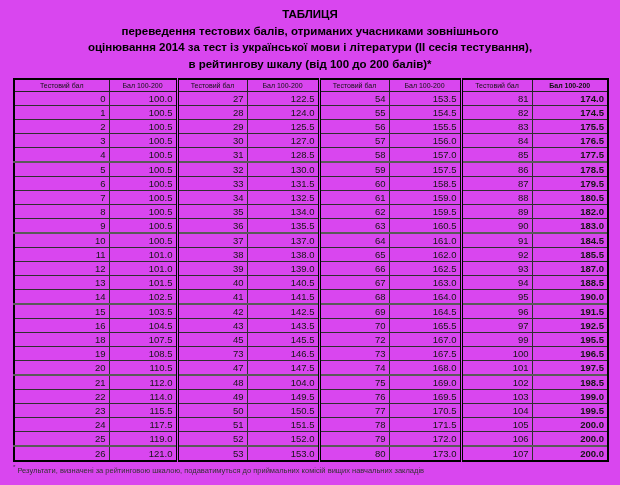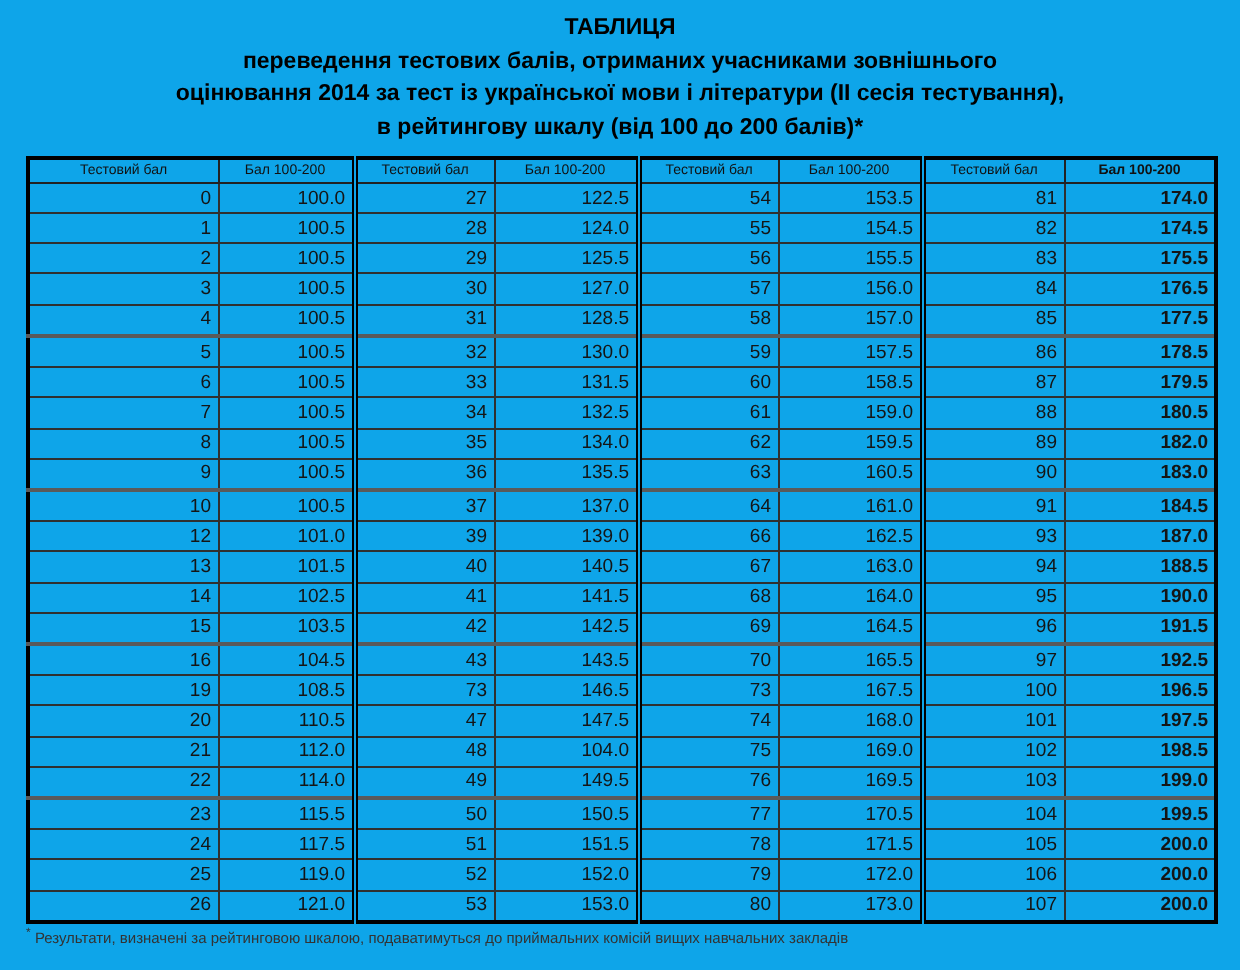--- a/index.html
+++ b/index.html
@@ -5,21 +5,21 @@
   html, body {
     margin: 0;
     padding: 0;
     background: #ffffff;
     font-family: "Liberation Sans", sans-serif;
   }
   .page {
     position: relative;
     width: 620px;
     height: 485px;
-    background: #0ea5e9;
+    background: #d946ef;
     overflow: hidden;
   }
   .title-block {
     position: absolute;
     top: 6px;
     left: 0;
     width: 620px;
     text-align: center;
     font-weight: bold;
     color: #000000;
@@ -224,20 +224,30 @@
           <td>10</td>
           <td class="pair-end">100.5</td>
           <td>37</td>
           <td class="pair-end">137.0</td>
           <td>64</td>
           <td class="pair-end">161.0</td>
           <td>91</td>
           <td class="pair-end">184.5</td>
         </tr>
         <tr>
+          <td>11</td>
+          <td class="pair-end">101.0</td>
+          <td>38</td>
+          <td class="pair-end">138.0</td>
+          <td>65</td>
+          <td class="pair-end">162.0</td>
+          <td>92</td>
+          <td class="pair-end">185.5</td>
+        </tr>
+        <tr>
           <td>12</td>
           <td class="pair-end">101.0</td>
           <td>39</td>
           <td class="pair-end">139.0</td>
           <td>66</td>
           <td class="pair-end">162.5</td>
           <td>93</td>
           <td class="pair-end">187.0</td>
         </tr>
         <tr>
@@ -274,20 +284,30 @@
           <td>16</td>
           <td class="pair-end">104.5</td>
           <td>43</td>
           <td class="pair-end">143.5</td>
           <td>70</td>
           <td class="pair-end">165.5</td>
           <td>97</td>
           <td class="pair-end">192.5</td>
         </tr>
         <tr>
+          <td>18</td>
+          <td class="pair-end">107.5</td>
+          <td>45</td>
+          <td class="pair-end">145.5</td>
+          <td>72</td>
+          <td class="pair-end">167.0</td>
+          <td>99</td>
+          <td class="pair-end">195.5</td>
+        </tr>
+        <tr>
           <td>19</td>
           <td class="pair-end">108.5</td>
           <td>73</td>
           <td class="pair-end">146.5</td>
           <td>73</td>
           <td class="pair-end">167.5</td>
           <td>100</td>
           <td class="pair-end">196.5</td>
         </tr>
         <tr>

